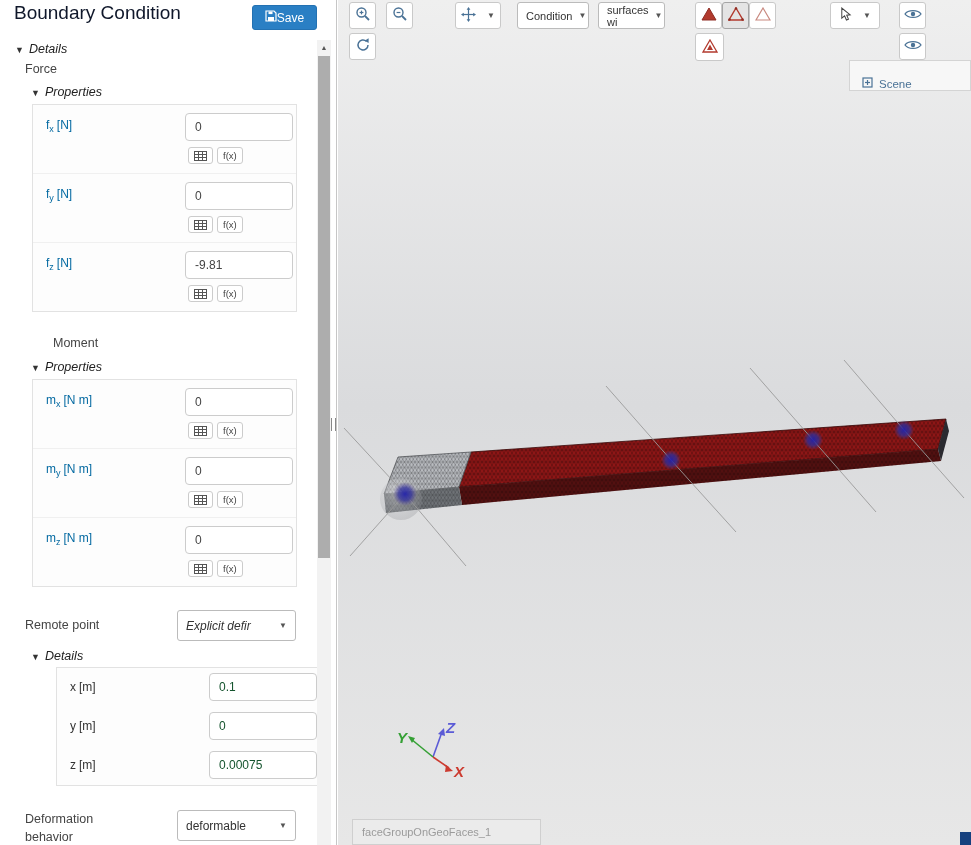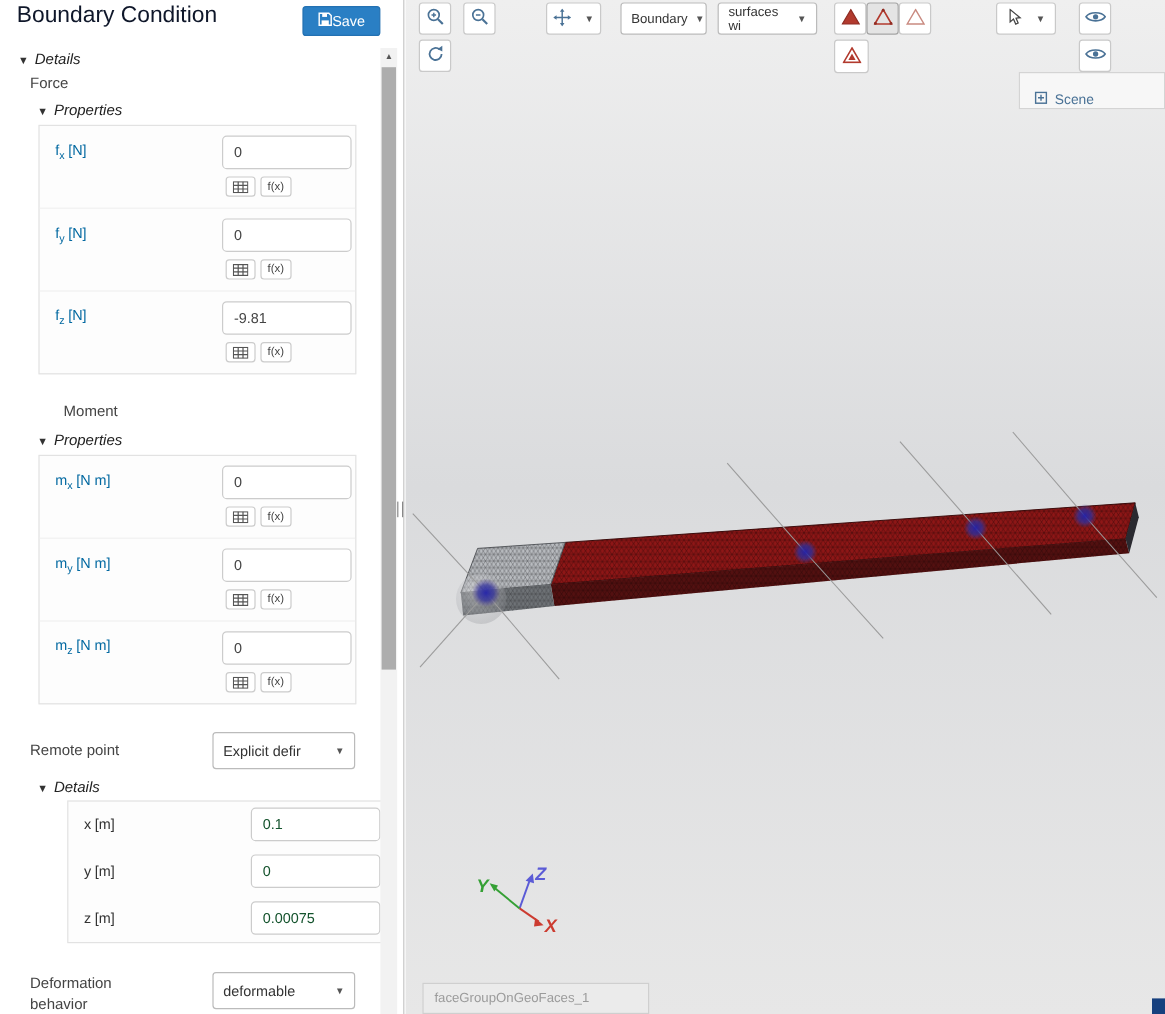--- a/index.html
+++ b/index.html
@@ -40,21 +40,21 @@
   .coords-box { position:absolute; left:32px; width:265px; border:1px solid #e2e2e2; background:#fdfdfd; }
   .coord-row { position:relative; height:39px; }
   .coord-label { position:absolute; left:13px; top:12px; font-size:12px; color:#333; }
   .coord-label .unit { margin-left:3px; }
   .coord-input { position:absolute; left:152px; top:5px; width:108px; height:28px;
                  border:1px solid #ccc; border-radius:4px; padding:0 9px; font-size:12px; color:#14532d; background:#fff; outline:none; }
 
   .deform-label { position:absolute; left:25px; top:810px; width:104px; font-size:12.5px; color:#444; line-height:1.45; }
   .deform-sel { position:absolute; left:177px; top:810px; width:119px; height:31px; }
   .remote-label { position:absolute; left:25px; top:618px; font-size:12.5px; color:#444; }
-  .remote-sel { position:absolute; left:177px; top:610px; width:119px; height:31px; }
+  .remote-sel { position:absolute; left:177px; top:610px; width:119px; height:31px;font-style:italic; }
 
   
   .scrollbar { position:absolute; left:317px; top:40px; bottom:0; width:14px; background:#f2f2f2; }
   .scroll-up { position:absolute; top:0; left:0; width:14px; height:14px; display:flex; align-items:center;
                justify-content:center; font-size:7px; color:#555; cursor:pointer; }
   .scroll-thumb { position:absolute; left:1px; top:16px; width:12px; height:502px; background:#adadad; cursor:pointer; }
   .resize-handle { position:absolute; left:331px; top:418px; width:5px; height:13px;
                    border-left:1px solid #888; border-right:1px solid #888; cursor:col-resize; }
 
   
@@ -337,24 +337,24 @@
             <line x1="8" y1="2" x2="8" y2="14" stroke="#4a7296" stroke-width="1.3"></line>
             <line x1="2" y1="8" x2="14" y2="8" stroke="#4a7296" stroke-width="1.3"></line>
             <polygon points="8,0 6,3 10,3" fill="#4a7296"></polygon>
             <polygon points="8,16 6,13 10,13" fill="#4a7296"></polygon>
             <polygon points="0,8 3,6 3,10" fill="#4a7296"></polygon>
             <polygon points="16,8 13,6 13,10" fill="#4a7296"></polygon>
           </svg></span>
       <span class="caret">▼</span>
     </button>
     <div class="sel vsel" style="left:179px; top:2px; width:72px;">
-      <span>Boundary</span>
-      <span class="caret">▼</span>
-    </div>
-    <div class="sel vsel" style="left:260px; top:2px; width:83px;">
+      <span>Condition</span>
+      <span class="caret">▼</span>
+    </div>
+    <div class="sel vsel" style="left:260px; top:2px; width:67px;">
       <span>surfaces wi</span>
       <span class="caret">▼</span>
     </div>
     <button class="vbtn" style="left:357px; top:2px;">
       <span><svg width="16" height="14" viewBox="0 0 16 14">
             <polygon points="8,1 15,13 1,13" fill="#b23a2e" stroke="#8f2d24" stroke-width="1"></polygon>
           </svg></span>
     </button>
     <button class="vbtn active" style="left:384px; top:2px;">
       <span><svg width="16" height="14" viewBox="0 0 16 14">

